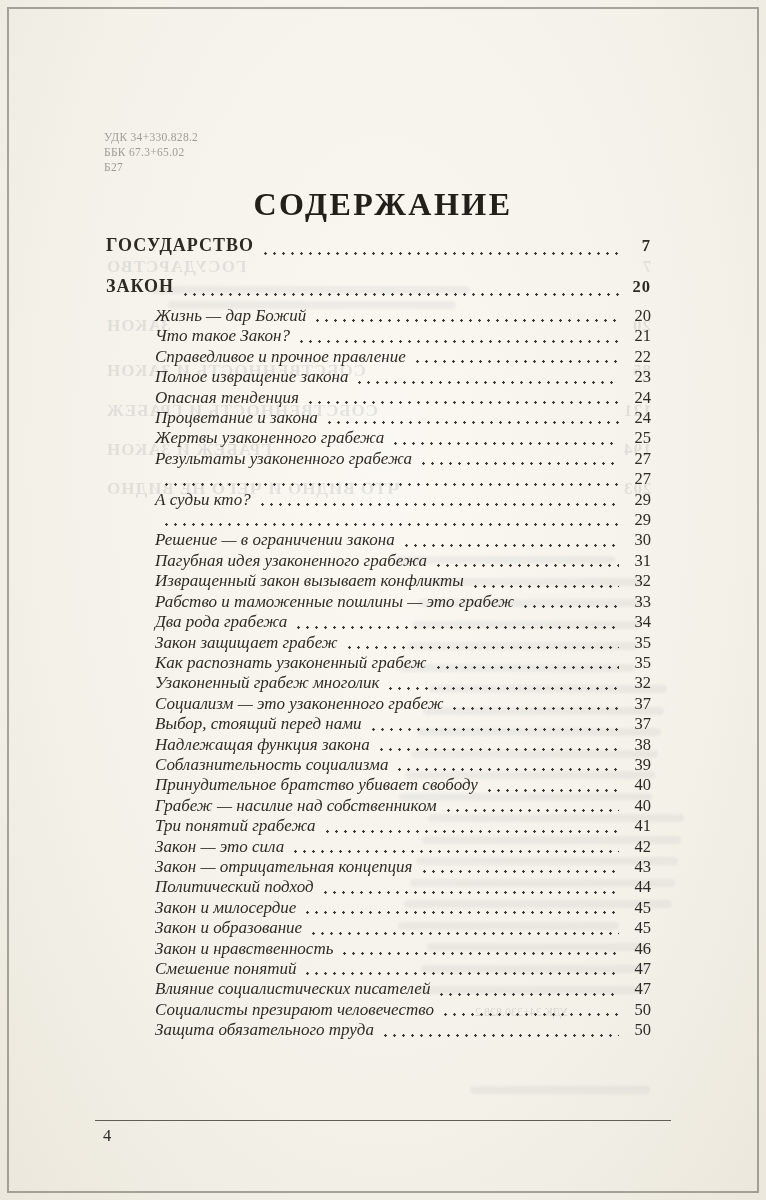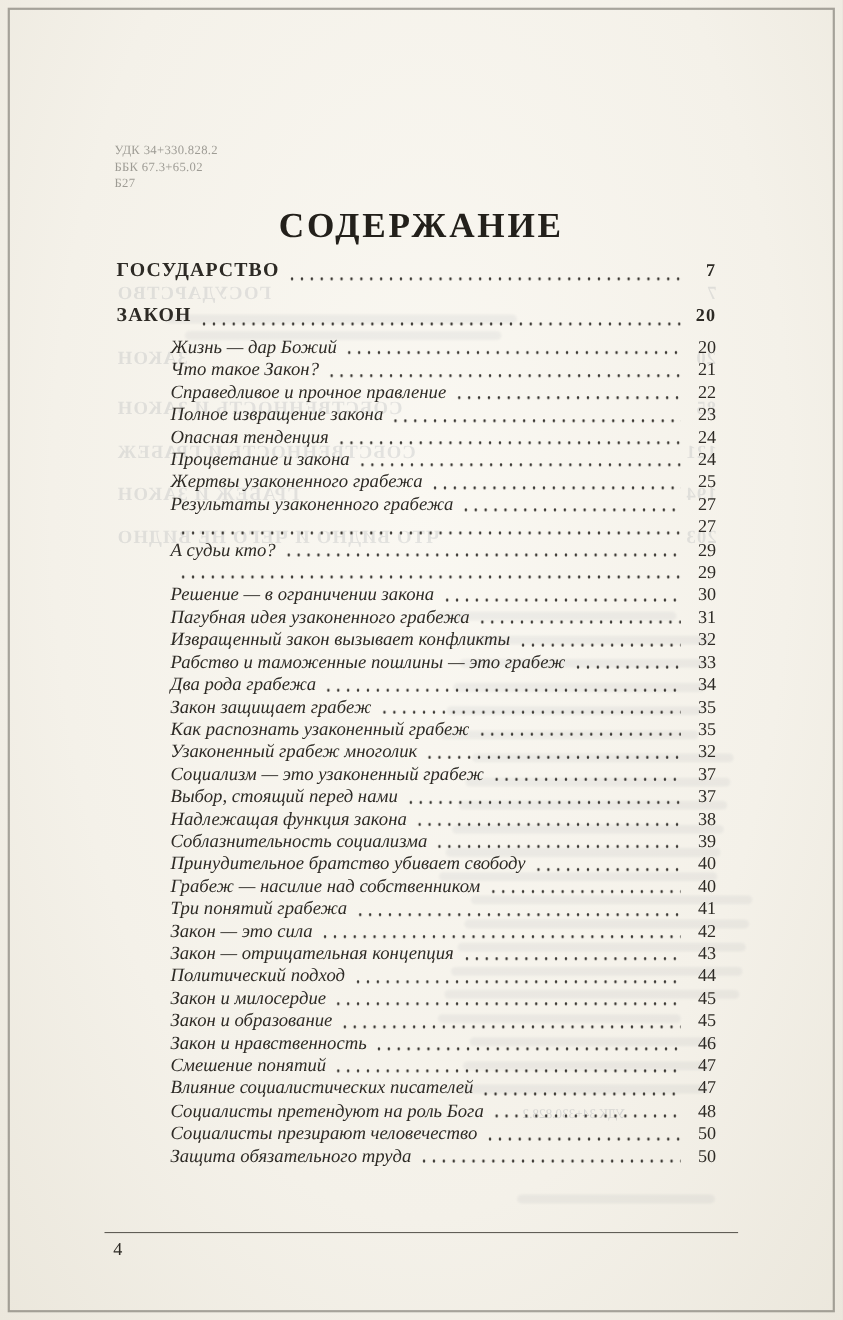--- a/index.html
+++ b/index.html
@@ -321,21 +321,21 @@
         <span class="label">Как распознать узаконенный грабеж</span>
         <span class="dots"></span>
         <span class="pg">35</span>
       </div>
       <div class="toc-row sub">
         <span class="label">Узаконенный грабеж многолик</span>
         <span class="dots"></span>
         <span class="pg">32</span>
       </div>
       <div class="toc-row sub">
-        <span class="label">Социализм — это узаконенный грабеж</span>
+        <span class="label">Социализм — это узаконенного грабеж</span>
         <span class="dots"></span>
         <span class="pg">37</span>
       </div>
       <div class="toc-row sub">
         <span class="label">Выбор, стоящий перед нами</span>
         <span class="dots"></span>
         <span class="pg">37</span>
       </div>
       <div class="toc-row sub">
         <span class="label">Надлежащая функция закона</span>
@@ -394,25 +394,20 @@
       </div>
       <div class="toc-row sub">
         <span class="label">Смешение понятий</span>
         <span class="dots"></span>
         <span class="pg">47</span>
       </div>
       <div class="toc-row sub">
         <span class="label">Влияние социалистических писателей</span>
         <span class="dots"></span>
         <span class="pg">47</span>
-      </div>
-      <div class="toc-row sub">
-        <span class="label">Социалисты претендуют на роль Бога</span>
-        <span class="dots"></span>
-        <span class="pg">48</span>
       </div>
       <div class="toc-row sub">
         <span class="label">Социалисты презирают человечество</span>
         <span class="dots"></span>
         <span class="pg">50</span>
       </div>
       <div class="toc-row sub">
         <span class="label">Защита обязательного труда</span>
         <span class="dots"></span>
         <span class="pg">50</span>

